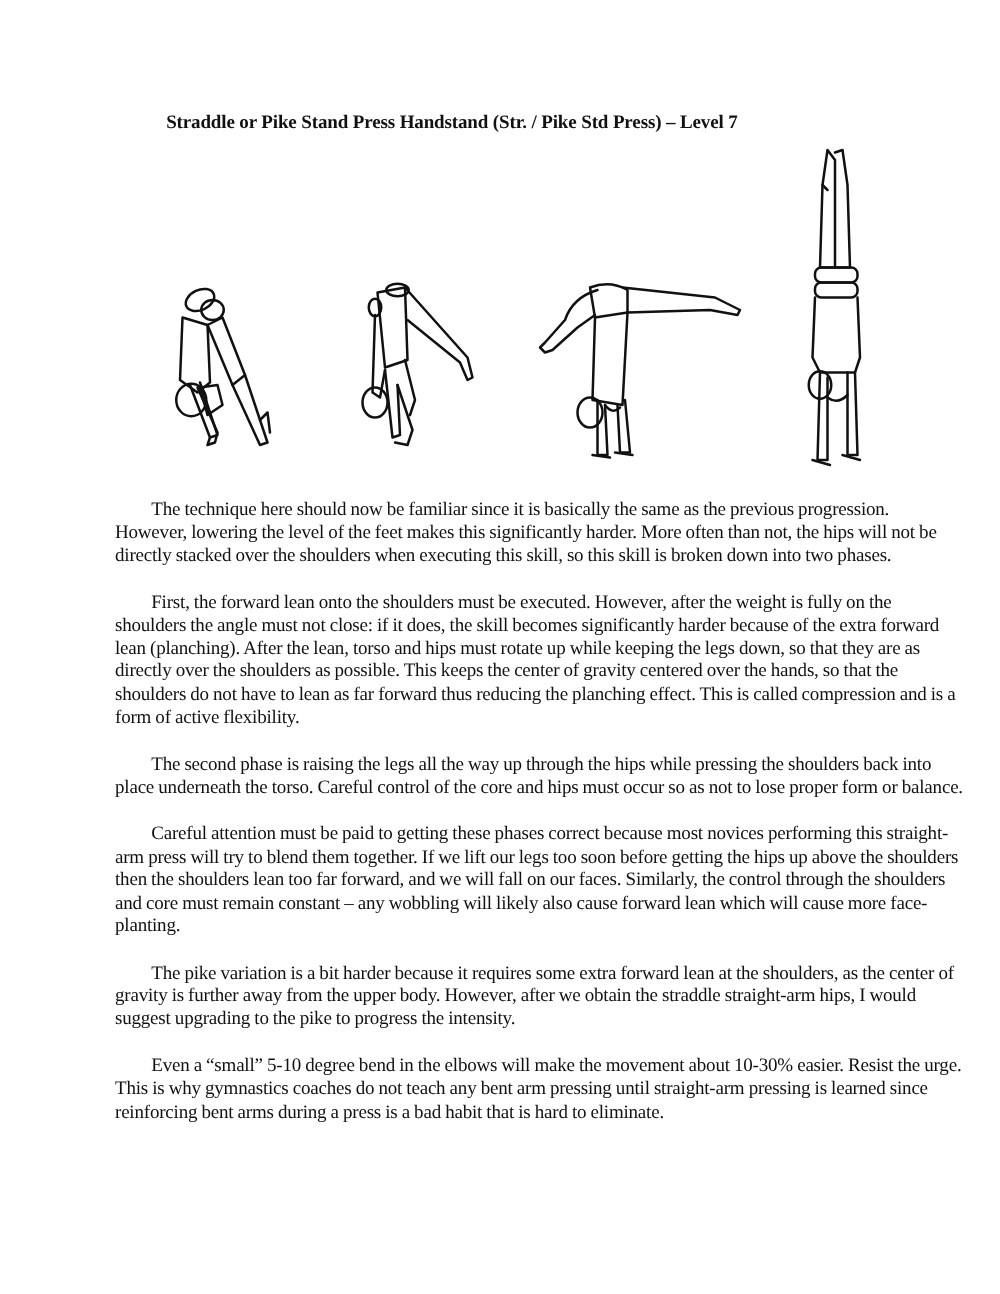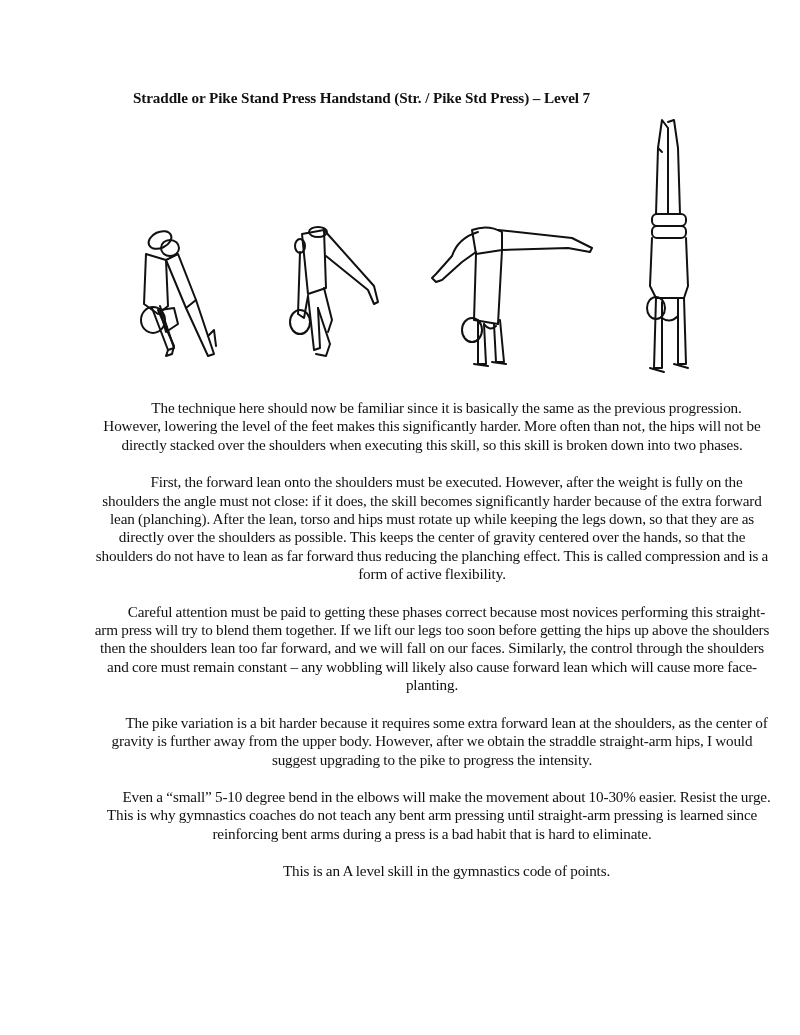--- a/index.html
+++ b/index.html
@@ -43,21 +43,20 @@
       stroke: #111;
       stroke-width: 2;
       stroke-linejoin: round;
       stroke-linecap: round;
     }
     .body-text {
       position: absolute;
       top: 399px;
       left: 92px;
       width: 680px;
-      text-align: center;
     }
     .para {
       margin: 0 0 19px 0;
       font-size: 15.2px;
       line-height: 18.4px;
       text-indent: 29px;
       letter-spacing: -0.15px;
       word-spacing: -0.3px;
     }
   </style>
@@ -152,19 +151,19 @@
         <path d="M10 250 L24 254"></path>
         <path d="M34 246 L48 250"></path>
       </svg>
     </div>
 
   </div>
 
   <div class="body-text">
     <p class="para">The technique here should now be familiar since it is basically the same as the previous progression. However, lowering the level of the feet makes this significantly harder. More often than not, the hips will not be directly stacked over the shoulders when executing this skill, so this skill is broken down into two phases.</p>
     <p class="para">First, the forward lean onto the shoulders must be executed. However, after the weight is fully on the shoulders the angle must not close: if it does, the skill becomes significantly harder because of the extra forward lean (planching). After the lean, torso and hips must rotate up while keeping the legs down, so that they are as directly over the shoulders as possible. This keeps the center of gravity centered over the hands, so that the shoulders do not have to lean as far forward thus reducing the planching effect. This is called compression and is a form of active flexibility.</p>
+    <p class="para">The second phase is raising the legs all the way up through the hips while pressing the shoulders back into place underneath the torso. Careful control of the core and hips must occur so as not to lose proper form or balance.</p>
     <p class="para">Careful attention must be paid to getting these phases correct because most novices performing this straight-arm press will try to blend them together. If we lift our legs too soon before getting the hips up above the shoulders then the shoulders lean too far forward, and we will fall on our faces. Similarly, the control through the shoulders and core must remain constant –  any wobbling will likely also cause forward lean which will cause more face-planting.</p>
     <p class="para">The pike variation is a bit harder because it requires some extra forward lean at the shoulders, as the center of gravity is further away from the upper body. However, after we obtain the straddle straight-arm hips, I would suggest upgrading to the pike to progress the intensity.</p>
     <p class="para">Even a “small” 5-10 degree bend in the elbows will make the movement about 10-30% easier. Resist the urge. This is why gymnastics coaches do not teach any bent arm pressing until straight-arm pressing is learned since reinforcing bent arms during a press is a bad habit that is hard to eliminate.</p>
-    <p class="para">This is an A level skill in the gymnastics code of points.</p>
   </div>
 
 </div>
 
 </body></html>

